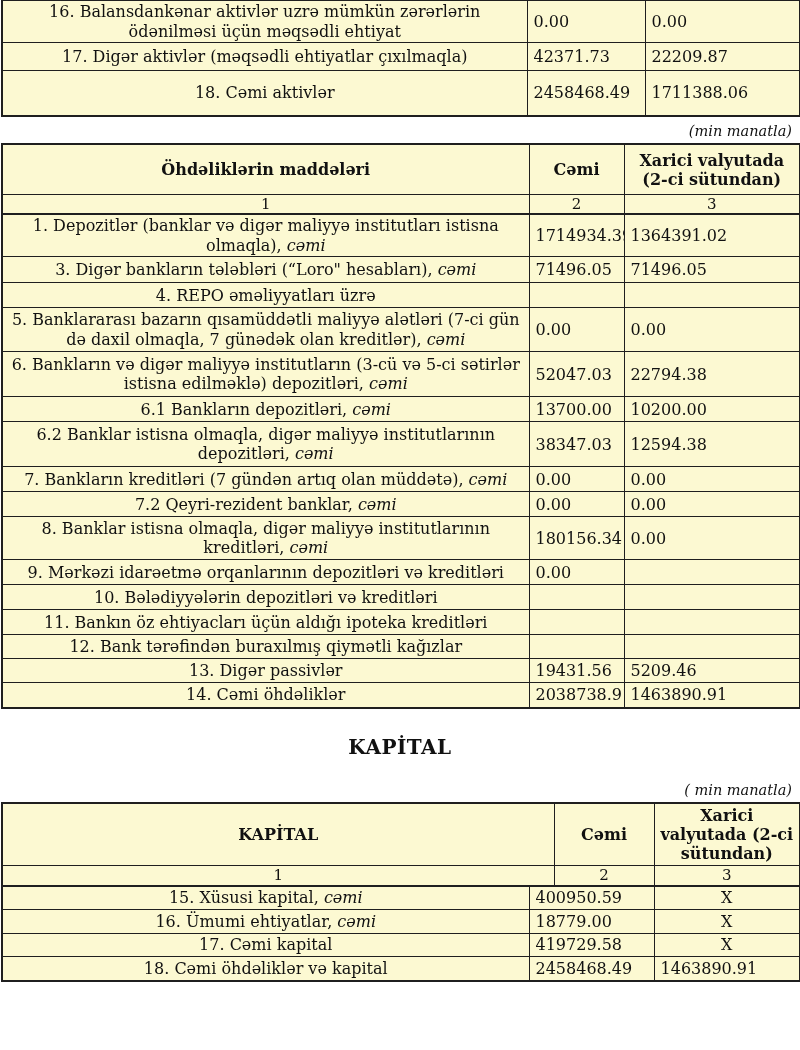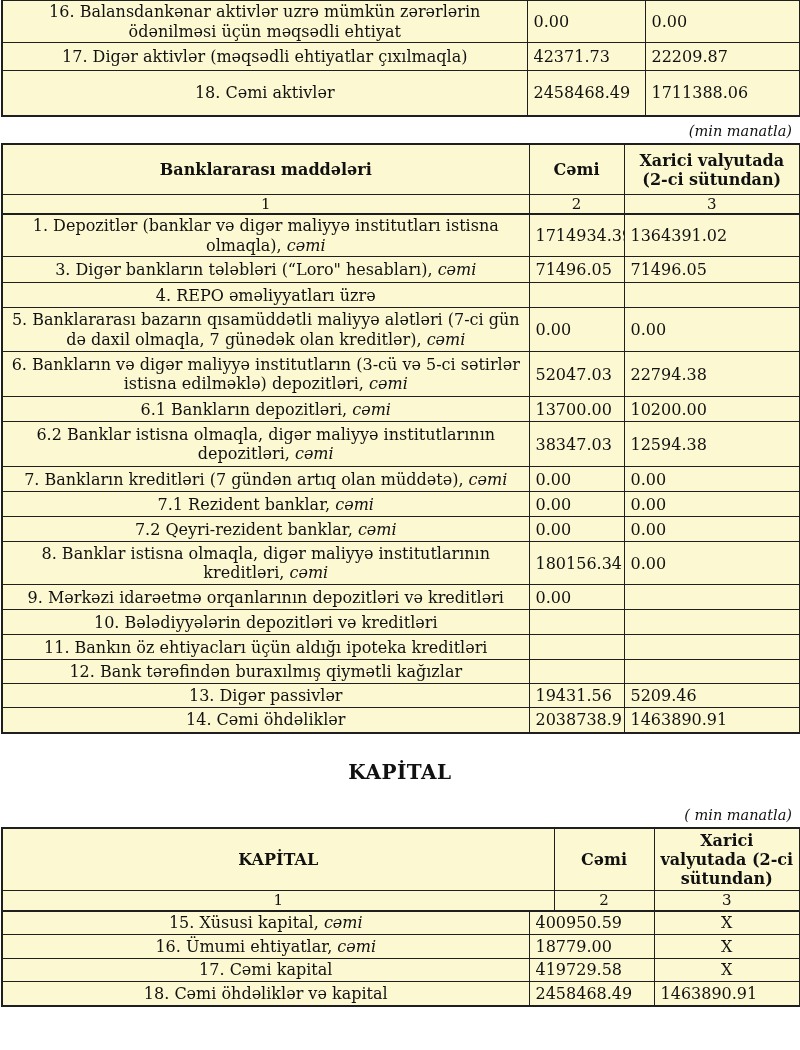--- a/index.html
+++ b/index.html
@@ -101,21 +101,21 @@
   <div class="unit-note t-liab-note">(min manatla)</div>
 
   <table class="tbl">
     <colgroup>
         <col style="width:527px">
         <col style="width:95px">
         <col style="width:176px">
       </colgroup>
     <tbody>
         <tr class="hdr" style="height:50px">
-      <td>Banklararası maddələri</td>
+      <td>Öhdəliklərin maddələri</td>
       <td>Cəmi</td>
       <td>Xarici valyutada (2-ci sütundan)</td>
     </tr>
     <tr class="idx" style="height:17px">
       <td>1</td>
       <td>2</td>
       <td>3</td>
     </tr>
     <tr style="height:42px">
       <td class="lbl"><span>1. Depozitlər (banklar və digər maliyyə institutları istisna olmaqla), </span><i class="sfx">cəmi</i></td>
@@ -147,25 +147,20 @@
       <td class="num">13700.00</td>
       <td class="num">10200.00</td>
     </tr>
     <tr style="height:45px">
       <td class="lbl"><span>6.2 Banklar istisna olmaqla, digər maliyyə institutlarının depozitləri, </span><i class="sfx">cəmi</i></td>
       <td class="num">38347.03</td>
       <td class="num">12594.38</td>
     </tr>
     <tr style="height:25px">
       <td class="lbl"><span>7. Bankların kreditləri (7 gündən artıq olan müddətə), </span><i class="sfx">cəmi</i></td>
-      <td class="num">0.00</td>
-      <td class="num">0.00</td>
-    </tr>
-    <tr style="height:25px">
-      <td class="lbl"><span>7.1 Rezident banklar, </span><i class="sfx">cəmi</i></td>
       <td class="num">0.00</td>
       <td class="num">0.00</td>
     </tr>
     <tr style="height:25px">
       <td class="lbl"><span>7.2 Qeyri-rezident banklar, </span><i class="sfx">cəmi</i></td>
       <td class="num">0.00</td>
       <td class="num">0.00</td>
     </tr>
     <tr style="height:43px">
       <td class="lbl"><span>8. Banklar istisna olmaqla, digər maliyyə institutlarının kreditləri, </span><i class="sfx">cəmi</i></td>

